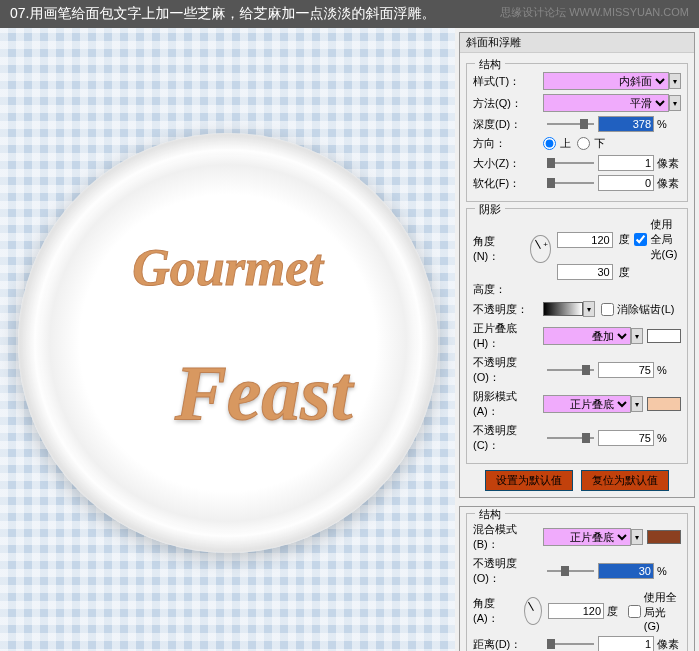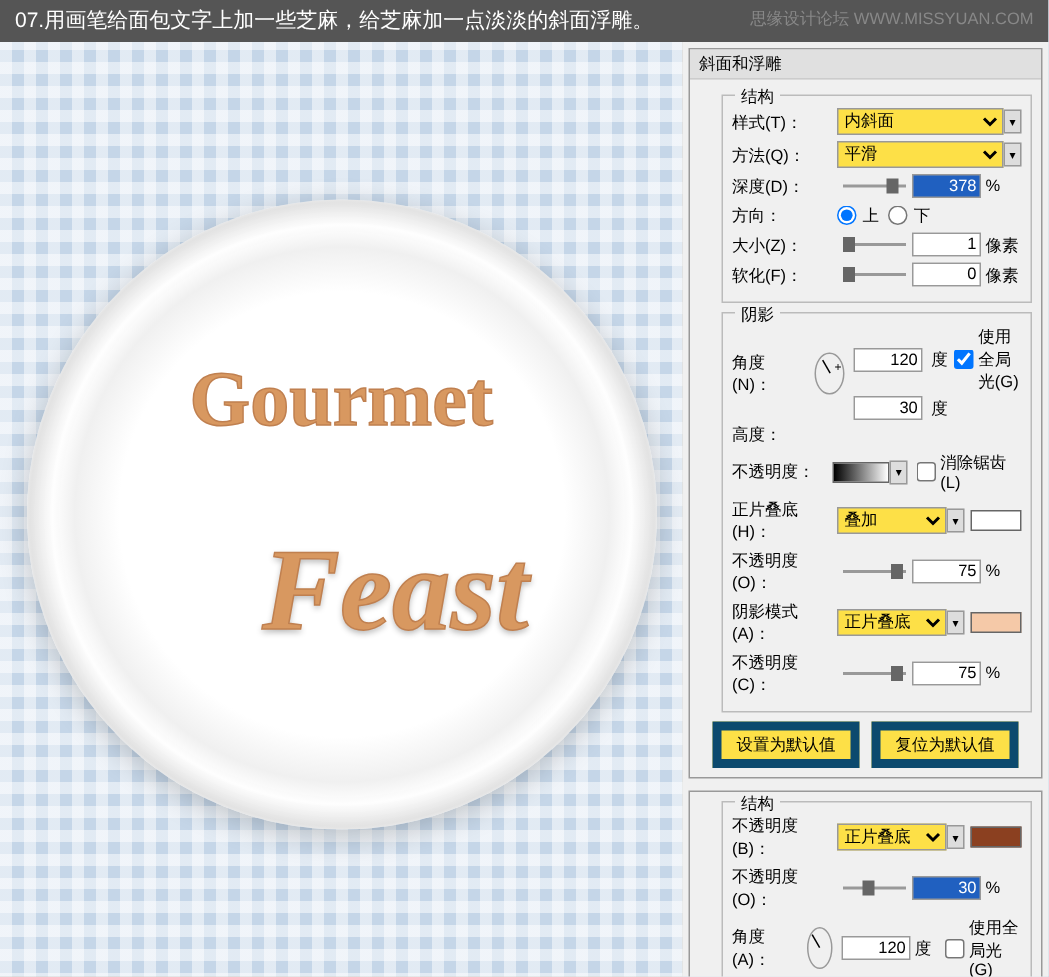--- a/index.html
+++ b/index.html
@@ -10,50 +10,50 @@
     .preview { width: 455px; height: 629px; position: relative; background: linear-gradient(45deg, #d4b896 0%, #e8d4b0 50%, #d4b896 100%); }
     .tablecloth { position: absolute; top: 0; left: 0; width: 100%; height: 100%; 
       background-color: #c5d6e8;
       background-image: 
         repeating-linear-gradient(0deg, rgba(255,255,255,0.5) 0px, rgba(255,255,255,0.5) 8px, transparent 8px, transparent 16px),
         repeating-linear-gradient(90deg, rgba(255,255,255,0.5) 0px, rgba(255,255,255,0.5) 8px, transparent 8px, transparent 16px);
     }
     .plate { position: absolute; top: 50%; left: 50%; transform: translate(-50%, -50%); width: 420px; height: 420px; border-radius: 50%; 
       background: radial-gradient(circle, #fff 50%, #f0f0f0 60%, #fff 65%, #e8e8e8 70%, #f8f8f8 72%); 
       box-shadow: 0 5px 20px rgba(0,0,0,0.2), inset 0 0 30px rgba(0,0,0,0.05); }
-    .text-gourmet { position: absolute; top: 38%; left: 50%; transform: translate(-50%, -50%); font-family: cursive; font-size: 52px; font-weight: bold; 
+    .text-gourmet { position: absolute; top: 38%; left: 50%; transform: translate(-50%, -50%); font-family: cursive; font-size: 52px; font-weight: bold; font-style: italic;
       color: #d89860; text-shadow: 0 2px 4px rgba(0,0,0,0.3), inset 0 1px 0 rgba(255,255,255,0.3); 
       -webkit-text-stroke: 1px #c08050; }
     .text-feast { position: absolute; top: 58%; left: 50%; transform: translate(-50%, -50%); font-family: cursive; font-size: 78px; font-weight: bold; font-style: italic;
       color: #d89860; text-shadow: 0 2px 4px rgba(0,0,0,0.3); margin-left: 36px; 
       -webkit-text-stroke: 1px #c08050; }
     .panels { flex: 1; background: #f0f0f0; padding: 4px; overflow: hidden; }
     .panel { border: 1px solid #999; background: #f0f0f0; padding: 6px; margin-bottom: 8px; }
     .panel-title { background: #e0e0e0; padding: 2px 6px; font-size: 11px; margin: -6px -6px 10px -6px; border-bottom: 1px solid #ccc; }
-    .group { border: 1px solid #bbb; padding: 8px 6px 6px; margin-bottom: 6px; position: relative; margin-left: 15px; }
+    .group { border: 1px solid #bbb; padding: 8px 6px 6px; margin-bottom: 6px; position: relative; }
     .group-label { position: absolute; top: -7px; left: 8px; background: #f0f0f0; padding: 0 4px; font-size: 11px; }
     .row { display: flex; align-items: center; margin-bottom: 4px; font-size: 11px; }
     .row label { width: 70px; padding-right: 6px; }
-    .row select { flex: 1; font-size: 11px; height: 18px; border: 1px solid #999; background: #fde047; }
-    .row input[type="text"] { width: 46px; height: 16px; font-size: 11px; border: 1px solid #999; text-align: right; padding-right: 2px; }
+    .row select { flex: 1; font-size: 11px; height: 18px; border: 1px solid #999; background: #f0abfc; text-align: right; }
+    .row input[type="text"] { width: 56px; height: 16px; font-size: 11px; border: 1px solid #999; text-align: right; padding-right: 2px; }
     .row input.blue { background: #2060c0; color: #fff; }
     .row .slider { flex: 1; height: 14px; position: relative; margin: 0 4px; }
     .row .slider::before { content: ''; position: absolute; top: 6px; left: 0; right: 0; height: 2px; background: #999; }
     .row .slider .thumb { position: absolute; top: 2px; width: 8px; height: 10px; background: #666; }
     .row .unit { margin-left: 3px; width: 24px; }
     .arrow-btn { width: 12px; height: 16px; background: #ddd; border: 1px solid #999; display: inline-flex; align-items: center; justify-content: center; font-size: 8px; }
     .radio-wrap { display: flex; align-items: center; gap: 4px; }
     .radio-wrap input { margin: 0; }
     .angle-dial { width: 28px; height: 28px; border: 1px solid #999; border-radius: 50%; position: relative; margin: 0 6px; }
     .angle-dial::after { content: ''; position: absolute; top: 50%; left: 50%; width: 10px; height: 1px; background: #000; transform-origin: 0 0; transform: rotate(-120deg); }
     .angle-dial .cross { position: absolute; top: 4px; left: 12px; font-size: 8px; }
     .swatch { width: 34px; height: 14px; border: 1px solid #666; display: inline-block; }
     .gradient-swatch { width: 40px; height: 14px; border: 1px solid #666; background: linear-gradient(to right, #000, #fff); }
     .checkbox-wrap { display: flex; align-items: center; gap: 3px; }
-    .btn { padding: 2px 10px; font-size: 11px; border: 6px solid #0c4a6e; background: #fde047; }
+    .btn { padding: 2px 10px; font-size: 11px; border: 1px solid #0c4a6e; background: #c2410c; }
     .btn-row { display: flex; gap: 8px; justify-content: center; margin-top: 4px; }
   </style>
 </head>
 <body>
 
 <div class="header">
   <span>07.用画笔给面包文字上加一些芝麻，给芝麻加一点淡淡的斜面浮雕。</span>
   <span class="watermark">
     <span>思缘设计论坛</span>&nbsp;<span>WWW.MISSYUAN.COM</span>
   </span>
@@ -203,21 +203,21 @@
         <button class="btn">复位为默认值</button>
       </div>
     </div>
 
     <div class="panel">
 
       <div class="group">
         <div class="group-label">结构</div>
 
         <div class="row">
-          <label>不透明度(B)：</label>
+          <label>混合模式(B)：</label>
           <select><option>正片叠底</option></select>
           <span class="arrow-btn">▾</span>
           <span class="swatch" style="background:#8b4020;margin-left:4px;"></span>
         </div>
 
         <div class="row">
           <label>不透明度(O)：</label>
           <div class="slider">
               <div class="thumb" style="left:30%"></div>
             </div>

